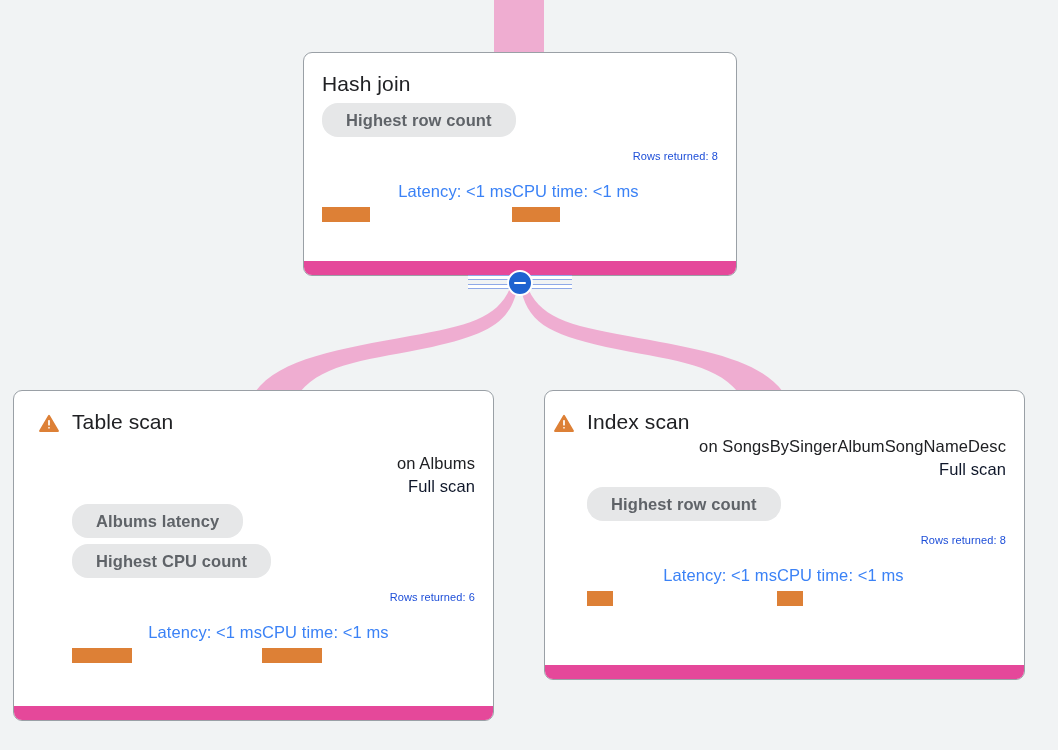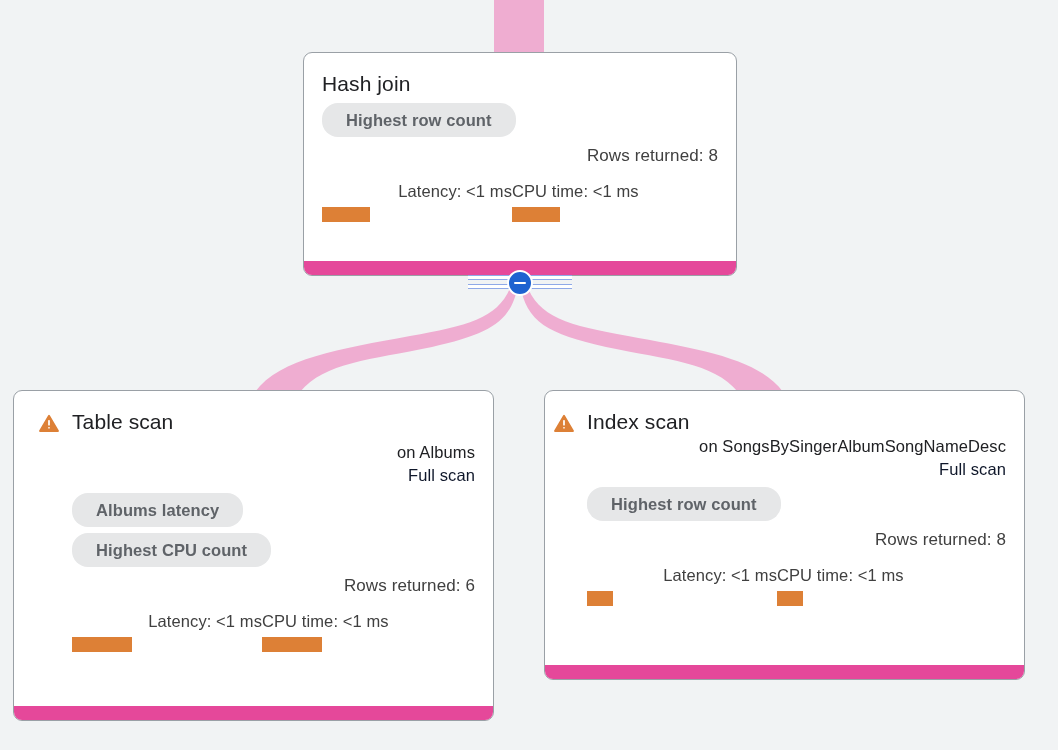--- a/index.html
+++ b/index.html
@@ -101,39 +101,39 @@
     font-size: 16.5px;
     line-height: 22px;
     padding: 6px 24px;
     margin: 6px 0 0 0;
     width: max-content;
     letter-spacing: .1px;
     font-weight: bold;
   }
 
   .rows-returned {
-    font-size: 17px;
+    font-size: 11px;
     line-height: 22px;
-    color: #404040;
+    color: #1d4ed8;
     letter-spacing: .1px;
     margin-top: 8px;
     white-space: nowrap;
   }
 
   .metrics-row {
     display: flex;
     margin-top: 14px;
   }
   .metric {
     display: block;
   }
   .metric-label {
     font-size: 16.5px;
     line-height: 20px;
-    color: #404040;
+    color: #3b82f6;
     letter-spacing: .1px;
     white-space: nowrap;
   }
   .metric-bar {
     height: 15px;
     background: #dd8036;
     margin-top: 6px;
     display: block;
   }
 
@@ -248,21 +248,21 @@
   <div class="node-card" style="left:13px; top:390px; width:481px; height:331px;">
     <div class="card-body" style="padding-left:24px;">
       <div class="title-row">
         <svg class="warn-icon" viewBox="0 0 24 24">
           <path fill="#dd8036" d="M12.87 3.6a1 1 0 0 0-1.74 0L1.3 20.2A1 1 0 0 0 2.17 21.7h19.66a1 1 0 0 0 .87-1.5z"></path>
           <rect x="11.05" y="8.6" width="1.9" height="6.3" rx=".9" fill="#ffffff"></rect>
           <rect x="11.05" y="16.3" width="1.9" height="1.9" rx=".9" fill="#ffffff"></rect>
         </svg>
         <div class="node-title">Table scan</div>
       </div>
-      <div class="detail-block" style="margin-left:34px; margin-top:6px;">
+      <div class="detail-block" style="margin-left:34px; margin-top:17px;">
         <div class="node-sub">on Albums</div>
         <div class="node-sub2">Full scan</div>
         <span class="chip">Albums latency</span>
         <span class="chip">Highest CPU count</span>
         <div class="rows-returned">Rows returned: 6</div>
         <div class="metrics-row">
           <div class="metric" style="width:190px;">
             <div class="metric-label">Latency: &lt;1 ms</div>
             <span class="metric-bar" style="width:60px;"></span>
           </div>

